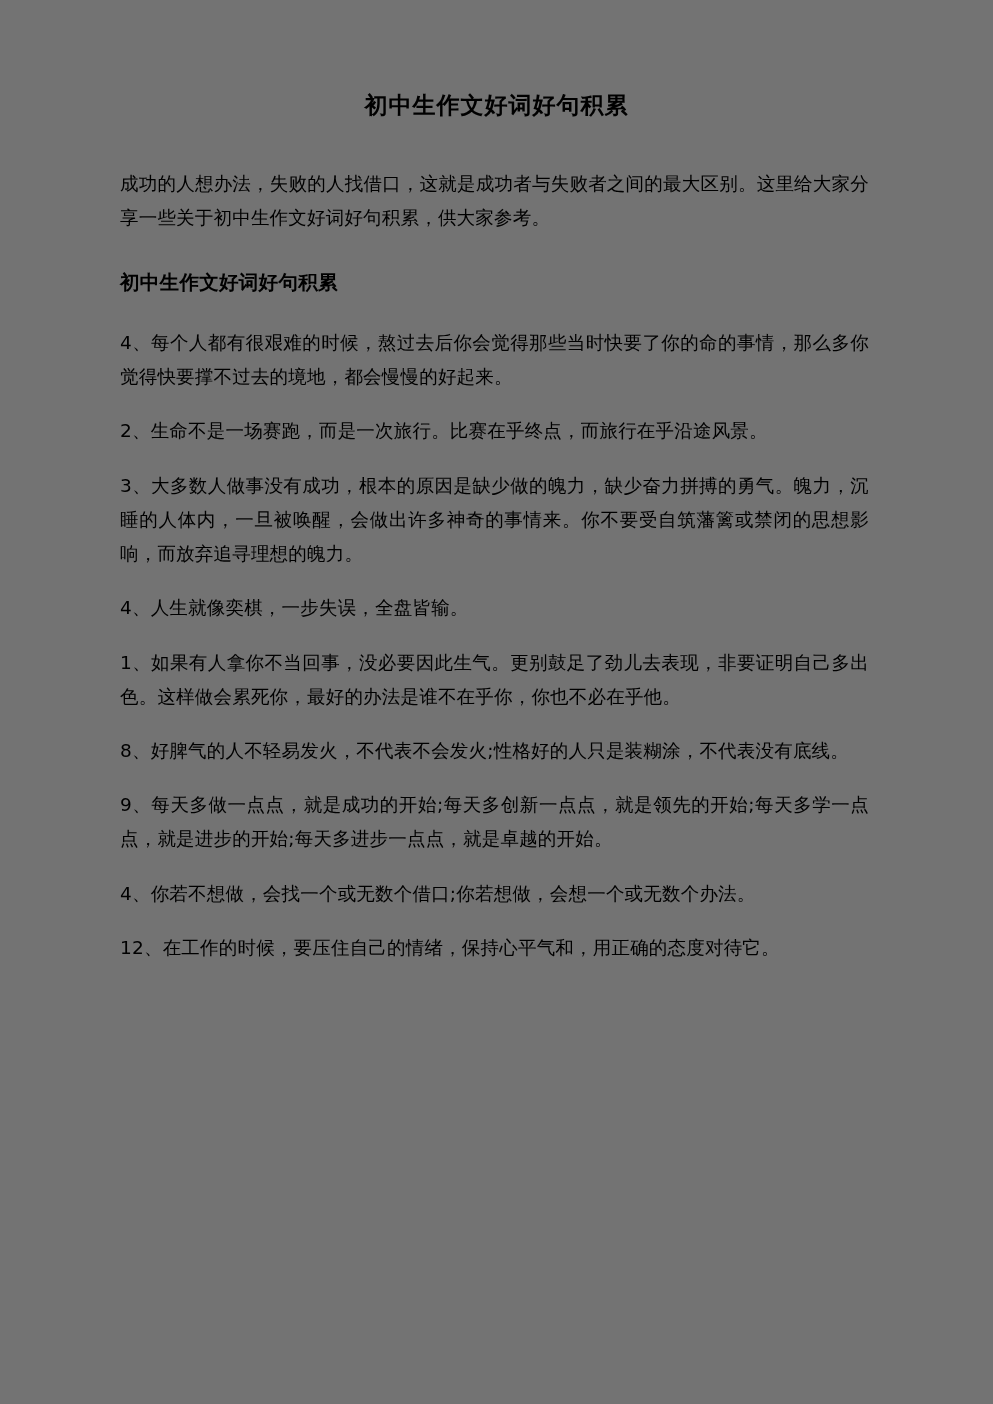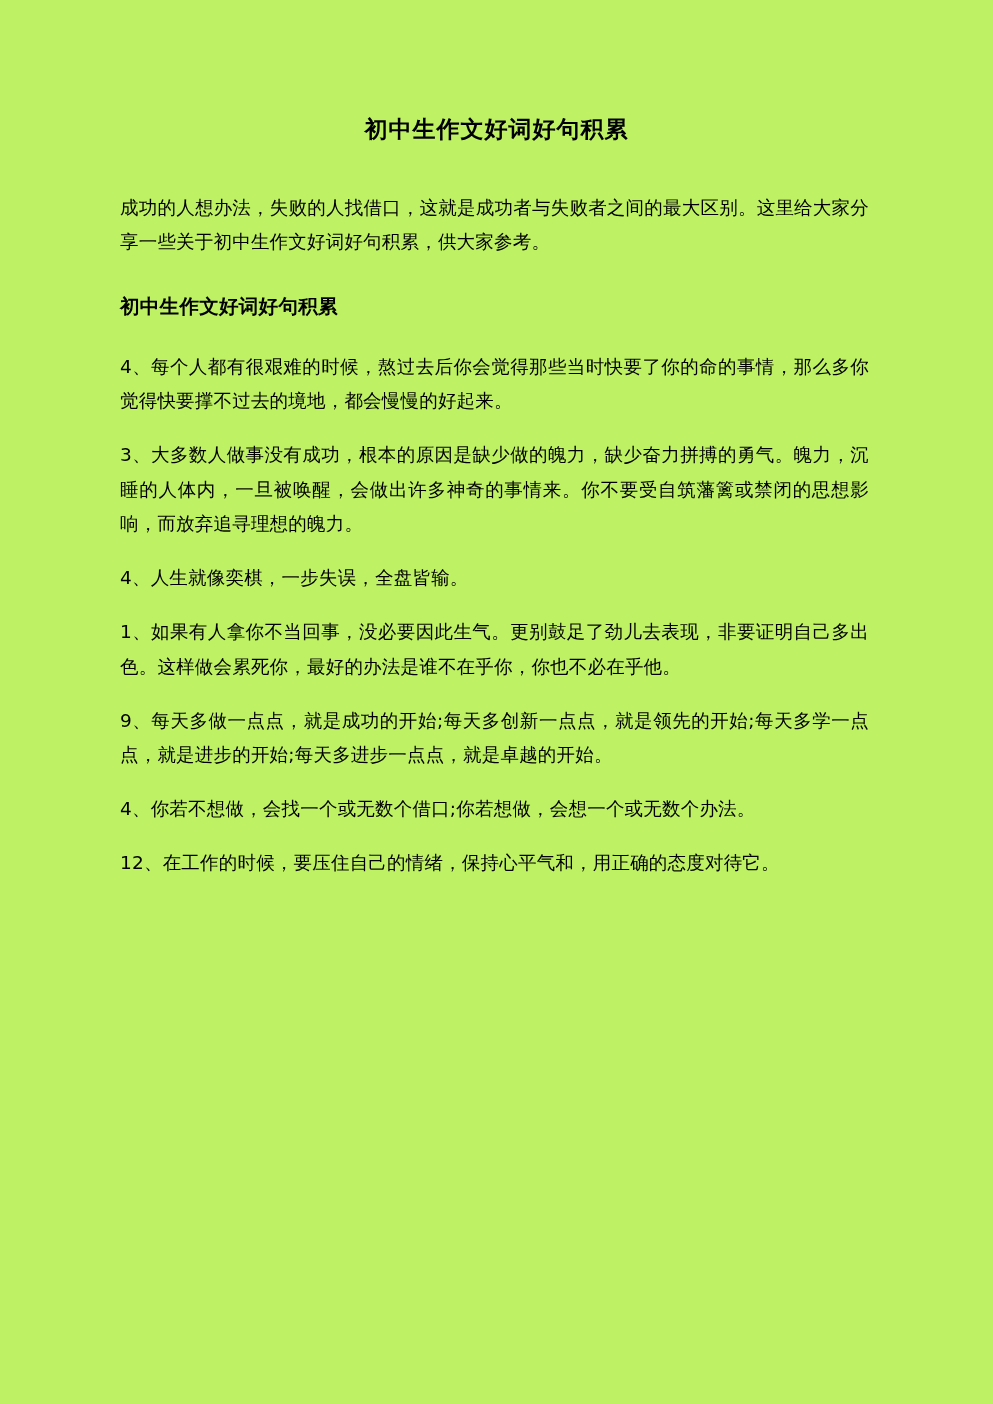--- a/index.html
+++ b/index.html
@@ -7,23 +7,23 @@
     padding: 0;
     background: #ffffff;
   }
   body {
     font-family: "DejaVu Sans", "Liberation Sans", sans-serif;
     color: #000000;
   }
   .page {
     width: 993px;
     height: 1404px;
-    background: #bef264;
+    background: #737373;
     box-sizing: border-box;
-    padding: 112px 120px 60px 120px;
+    padding: 88px 120px 60px 120px;
     position: relative;
     overflow: hidden;
   }
   .doc-title {
     text-align: center;
     font-size: 23px;
     font-weight: bold;
     letter-spacing: 1px;
     margin: 0 0 44px 0;
     line-height: 1.5;
@@ -52,20 +52,22 @@
 
 <div class="page">
 
   <h1 class="doc-title">初中生作文好词好句积累</h1>
 
   <p class="para intro">成功的人想办法，失败的人找借口，这就是成功者与失败者之间的最大区别。这里给大家分享一些关于初中生作文好词好句积累，供大家参考。</p>
 
   <h2 class="section-heading">初中生作文好词好句积累</h2>
 
   <p class="para">4、每个人都有很艰难的时候，熬过去后你会觉得那些当时快要了你的命的事情，那么多你觉得快要撑不过去的境地，都会慢慢的好起来。</p>
+  <p class="para">2、生命不是一场赛跑，而是一次旅行。比赛在乎终点，而旅行在乎沿途风景。</p>
   <p class="para">3、大多数人做事没有成功，根本的原因是缺少做的魄力，缺少奋力拼搏的勇气。魄力，沉睡的人体内，一旦被唤醒，会做出许多神奇的事情来。你不要受自筑藩篱或禁闭的思想影响，而放弃追寻理想的魄力。</p>
   <p class="para">4、人生就像奕棋，一步失误，全盘皆输。</p>
   <p class="para">1、如果有人拿你不当回事，没必要因此生气。更别鼓足了劲儿去表现，非要证明自己多出色。这样做会累死你，最好的办法是谁不在乎你，你也不必在乎他。</p>
+  <p class="para">8、好脾气的人不轻易发火，不代表不会发火;性格好的人只是装糊涂，不代表没有底线。</p>
   <p class="para">9、每天多做一点点，就是成功的开始;每天多创新一点点，就是领先的开始;每天多学一点点，就是进步的开始;每天多进步一点点，就是卓越的开始。</p>
   <p class="para">4、你若不想做，会找一个或无数个借口;你若想做，会想一个或无数个办法。</p>
   <p class="para">12、在工作的时候，要压住自己的情绪，保持心平气和，用正确的态度对待它。</p>
 
 </div>
 
 </body></html>

